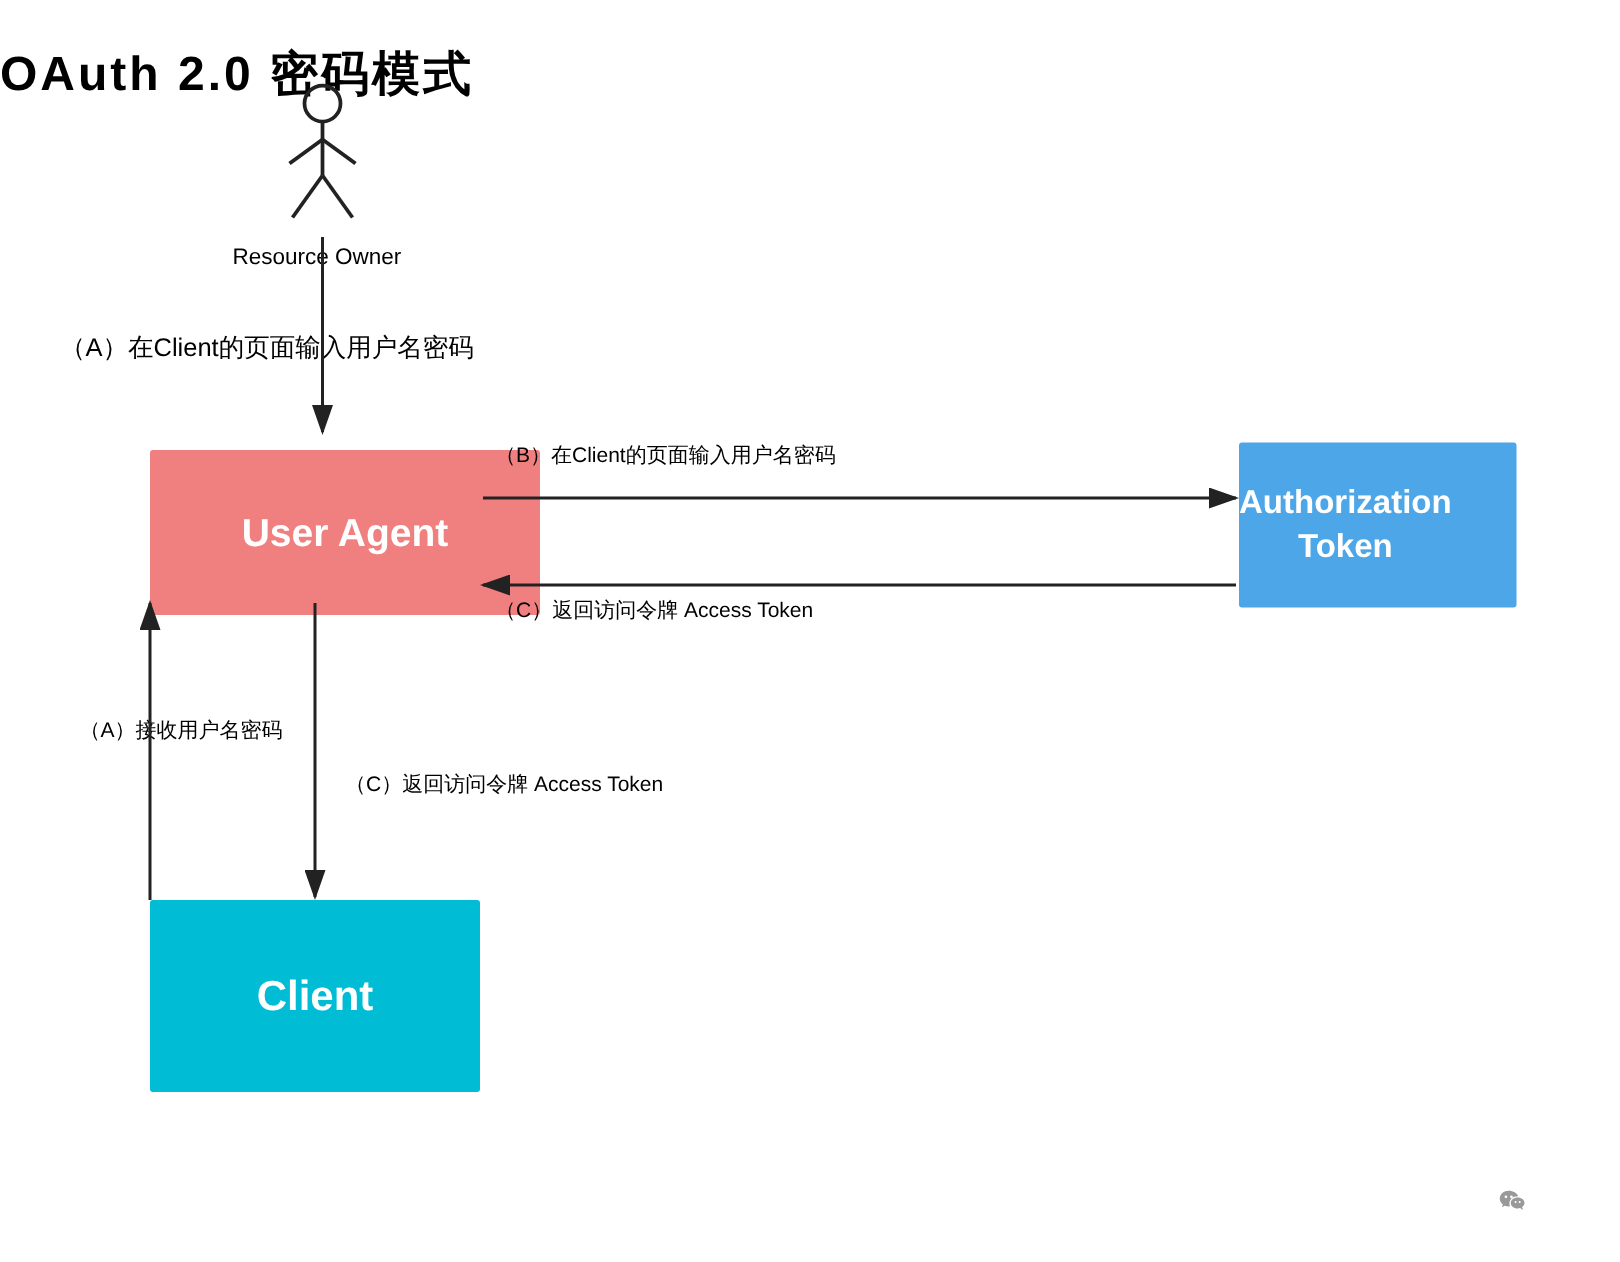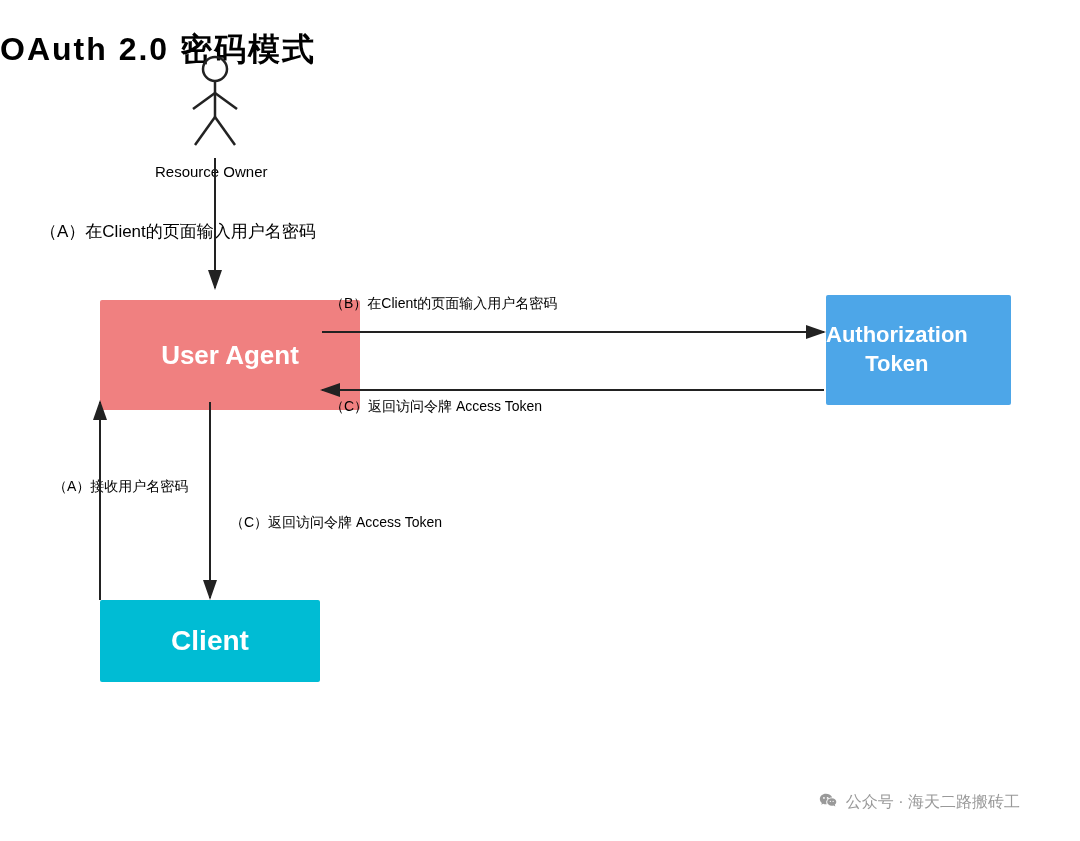--- a/index.html
+++ b/index.html
@@ -87,21 +87,21 @@
       font-weight: bold;
       text-align: center;
       line-height: 1.3;
     }
 
     .box-client {
       position: absolute;
       left: 100px;
       top: 600px;
       width: 220px;
-      height: 82px;
+      height: 128px;
       background: #00bcd4;
       display: flex;
       align-items: center;
       justify-content: center;
       border-radius: 2px;
     }
 
     .box-client-label {
       color: white;
       font-size: 28px;
@@ -212,21 +212,20 @@
 
 <div class="box-client">
   <span class="box-client-label">Client</span>
 </div>
 
 <div class="footer-watermark">
 
   <svg class="wechat-icon" viewBox="0 0 24 24" xmlns="http://www.w3.org/2000/svg">
     <path d="M8.5 3C4.91 3 2 5.57 2 8.75c0 1.72.87 3.27 2.24 4.36L3.5 15l2.12-1.06A7.57 7.57 0 0 0 8.5 14.5c.34 0 .68-.02 1.01-.06A5.45 5.45 0 0 1 9 12.25C9 9.35 11.69 7 15 7c.17 0 .34.01.5.02C14.64 4.72 11.82 3 8.5 3zm-2 3.5a1 1 0 1 1 0 2 1 1 0 0 1 0-2zm4 0a1 1 0 1 1 0 2 1 1 0 0 1 0-2zM15 8c-2.76 0-5 1.79-5 4s2.24 4 5 4c.62 0 1.22-.1 1.77-.28L19 17l-.73-1.96A3.74 3.74 0 0 0 20 12c0-2.21-2.24-4-5-4zm-1.5 2.5a.75.75 0 1 1 0 1.5.75.75 0 0 1 0-1.5zm3 0a.75.75 0 1 1 0 1.5.75.75 0 0 1 0-1.5z" fill="#999"></path>
   </svg>
-  <span>公众号 · 海天二路搬砖工</span>
 </div>
 
 <svg class="arrows-svg" xmlns="http://www.w3.org/2000/svg">
   <defs>
     <marker id="arrowhead" markerWidth="10" markerHeight="7" refX="9" refY="3.5" orient="auto">
       <polygon points="0 0, 10 3.5, 0 7" fill="#222222"></polygon>
     </marker>
     <marker id="arrowhead-left" markerWidth="10" markerHeight="7" refX="1" refY="3.5" orient="auto">
       <polygon points="10 0, 0 3.5, 10 7" fill="#222222"></polygon>
     </marker>

